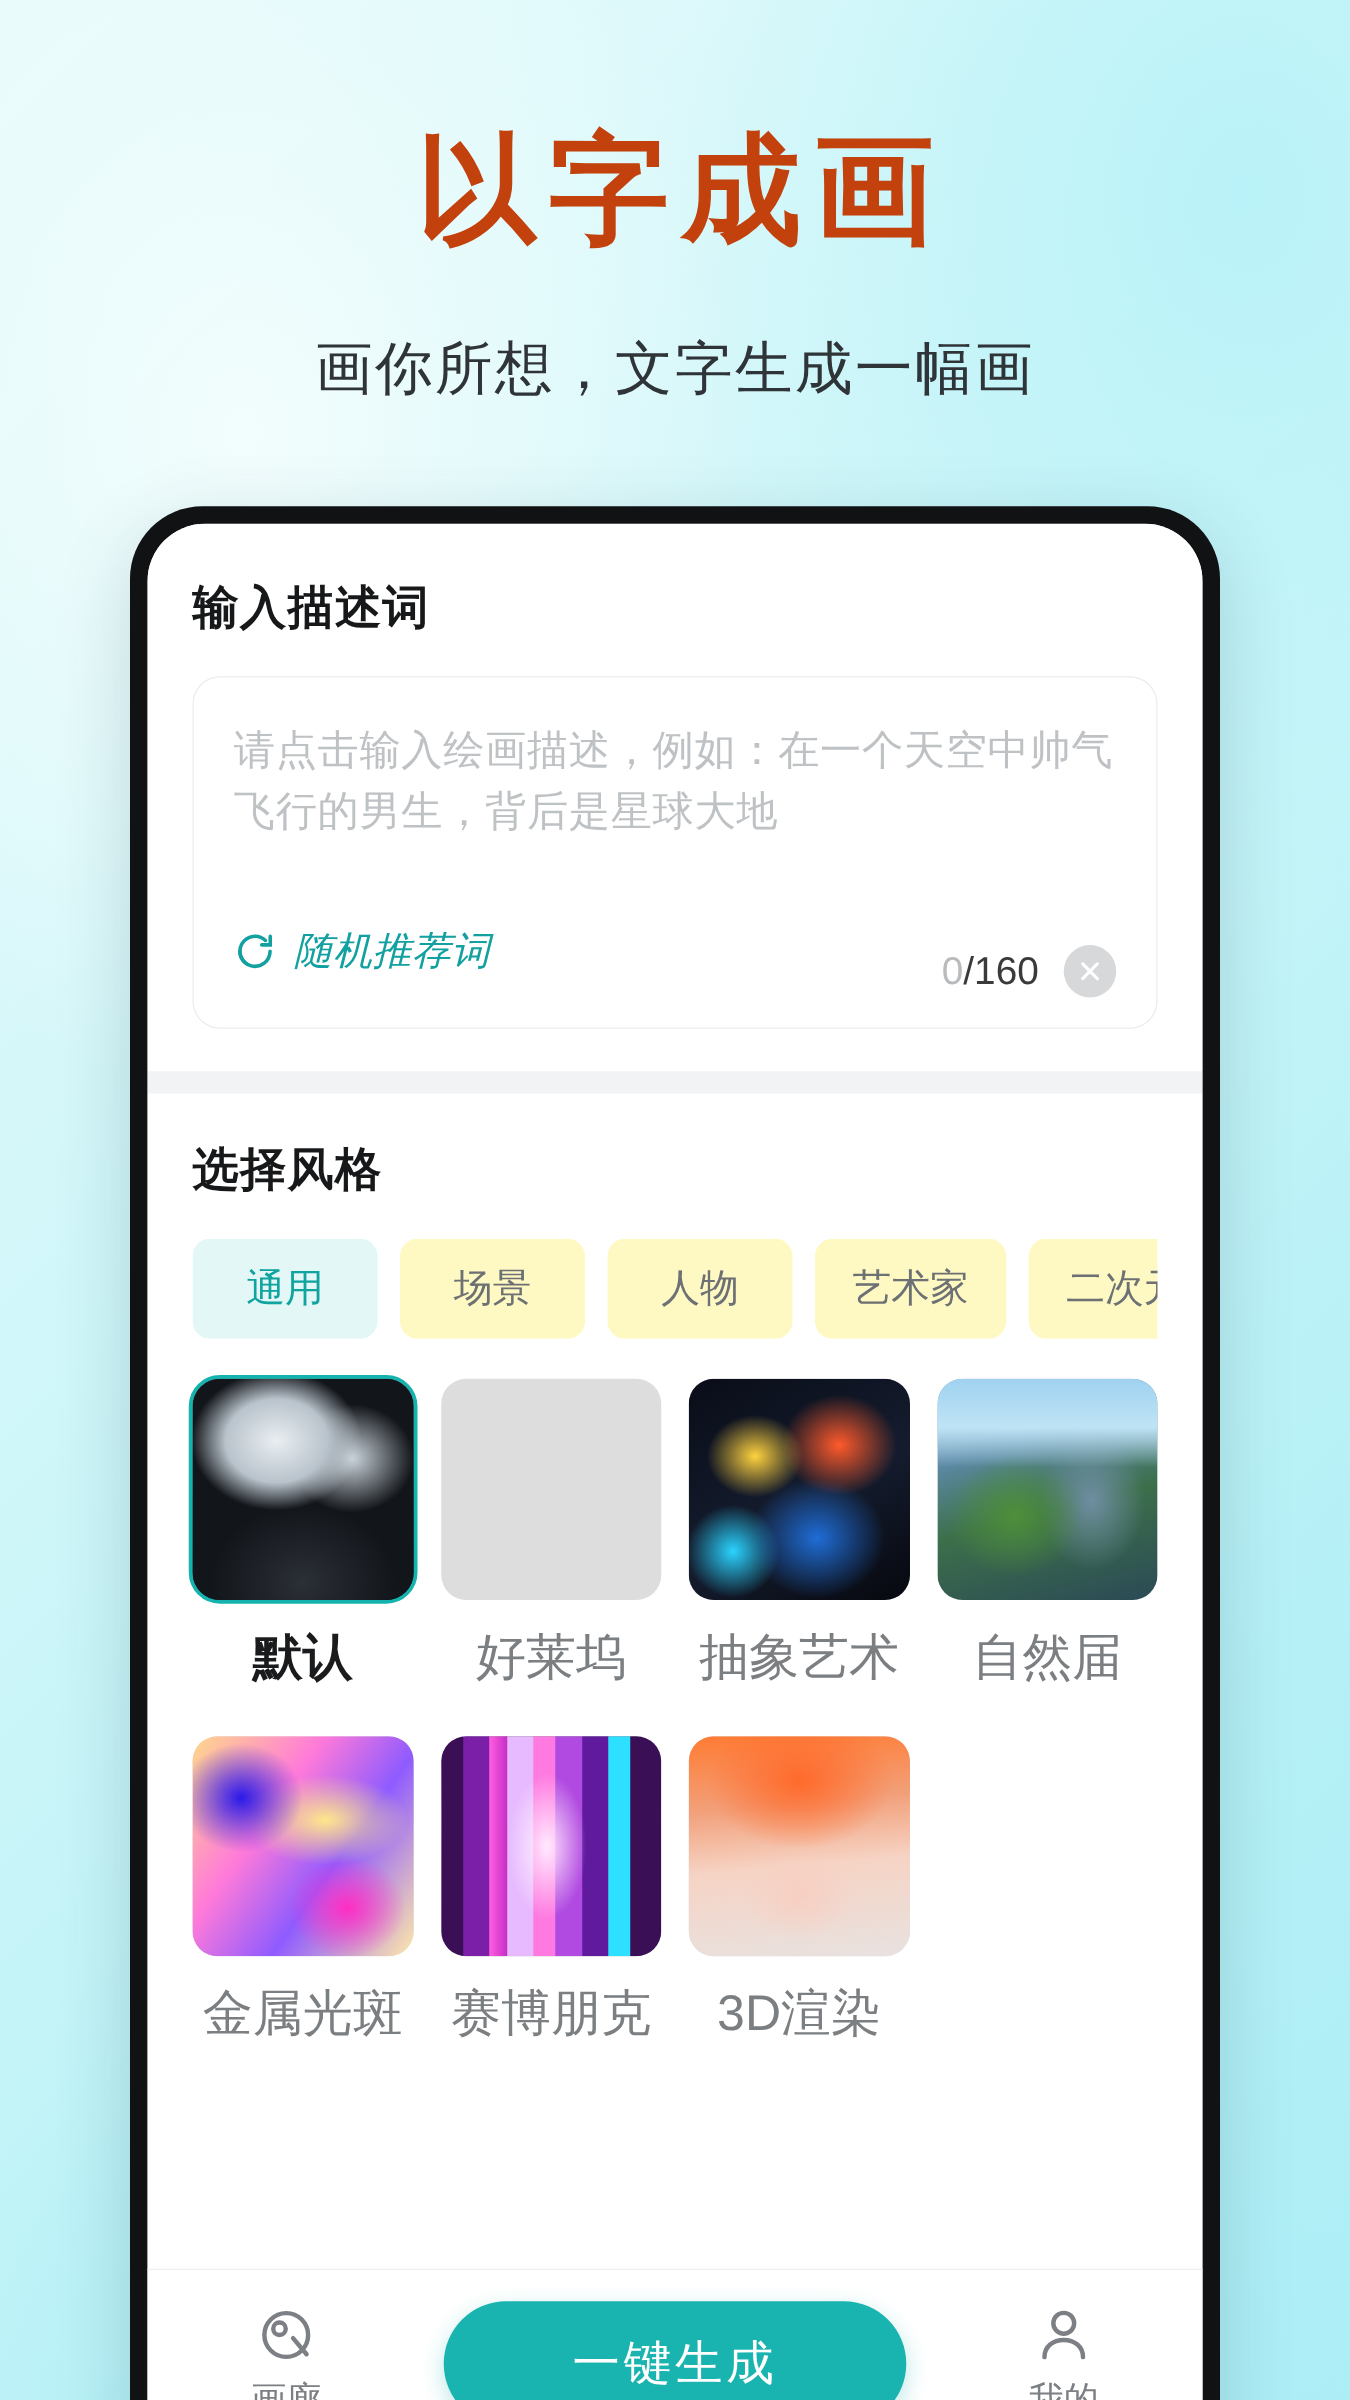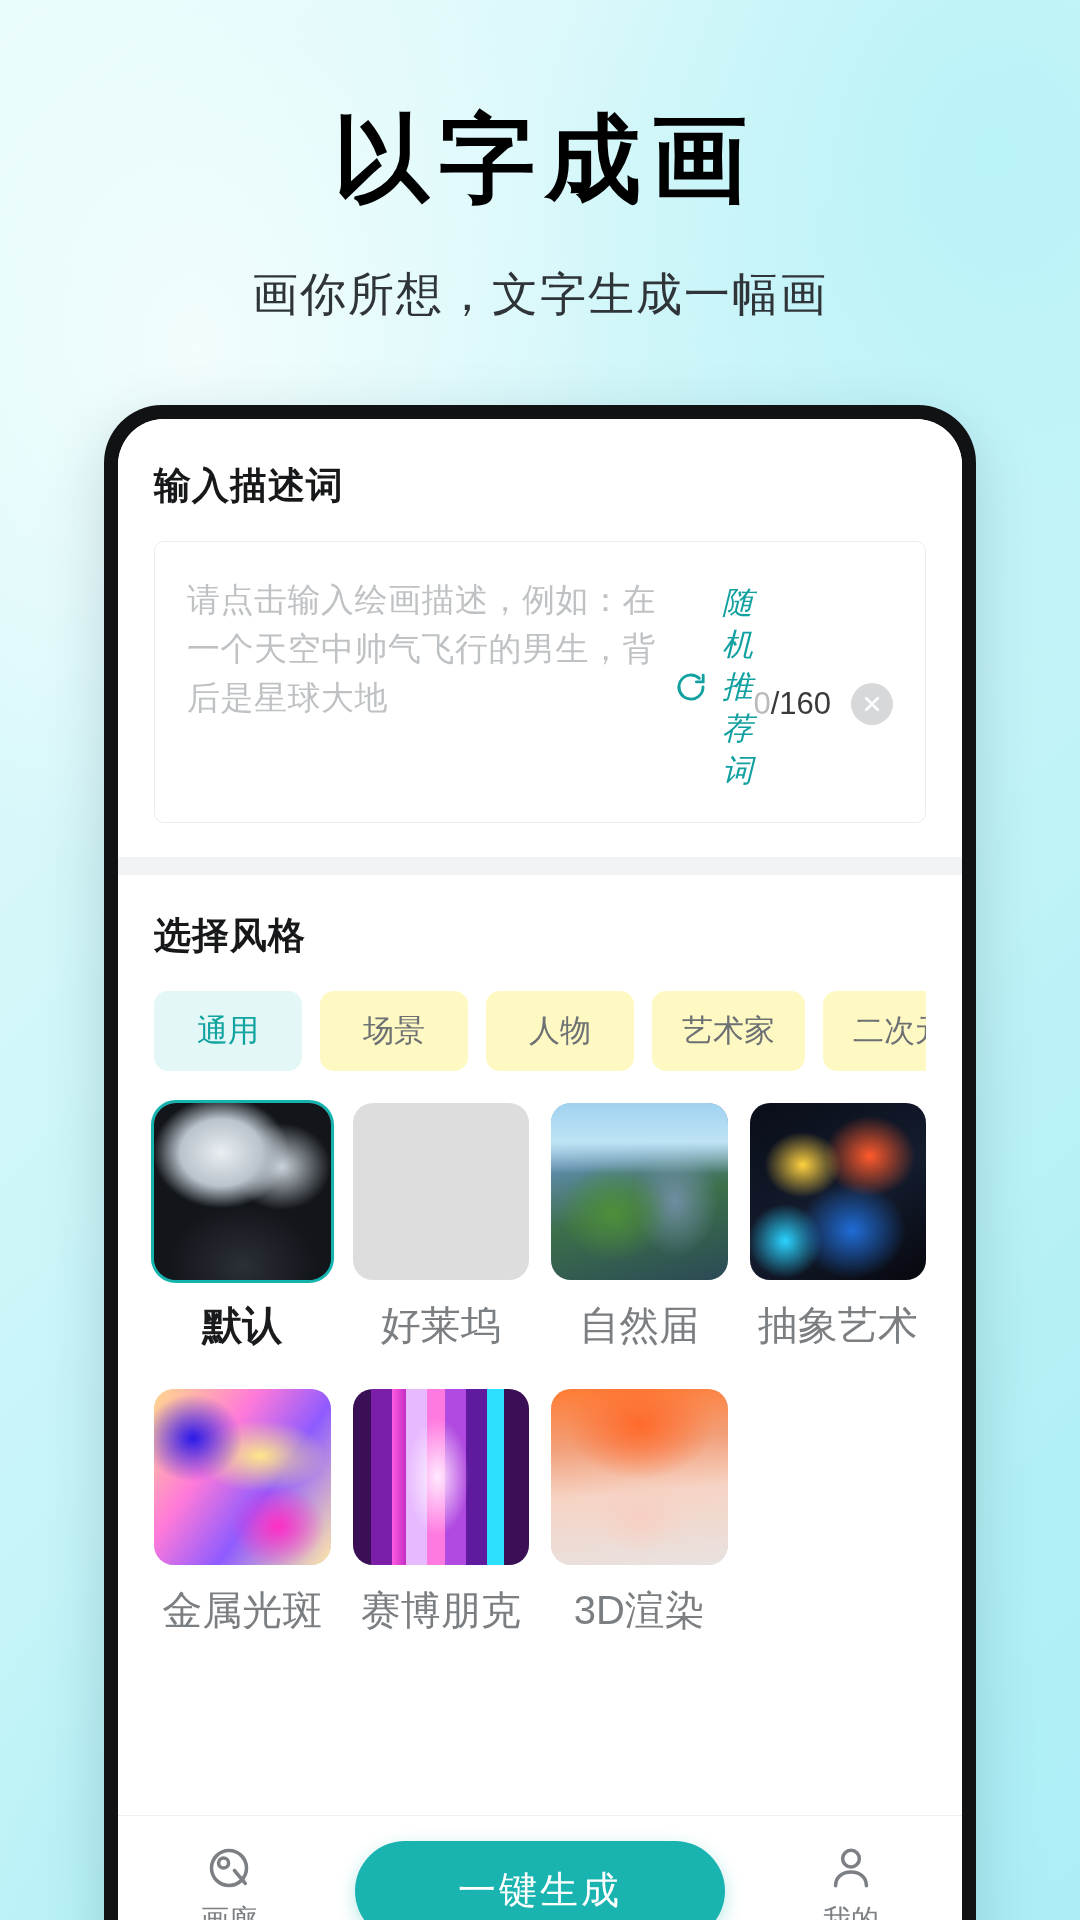--- a/index.html
+++ b/index.html
@@ -18,25 +18,25 @@
                 radial-gradient(ellipse 70% 50% at 92% 8%, #b9f2f8 0%, rgba(185,242,248,0) 60%),
                 radial-gradient(ellipse 80% 40% at 50% 100%, #a9ecf5 0%, rgba(169,236,245,0) 70%);
     pointer-events: none;
   }
 
   
   .hero { position: relative; padding-top: 108px; text-align: center; }
   .hero-title {
     font-size: 96px;
     font-weight: 900;
-    color: #000000;
+    color: #c2410c;
     letter-spacing: 10px;
     line-height: 1.08;
     text-indent: 10px;
-    font-family: Liberation Serif, serif;
+    font-family: Liberation Mono, monospace;
   }
   .hero-sub {
     margin-top: 52px;
     font-size: 46px;
     color: #2f3438;
     letter-spacing: 2px;
     font-weight: 400;
   }
 
   
@@ -68,25 +68,26 @@
   }
   .section-title {
     font-size: 37px;
     font-weight: 700;
     color: #17181a;
     letter-spacing: 1px;
   }
   .prompt-box {
     margin-top: 30px;
     border: 1.5px solid #ececec;
-    border-radius: 10px;
+    border-radius: 22px;
     background: #fff;
     padding: 34px 32px 24px 32px;
     height: 282px;
     display: flex;
+    flex-direction: column;
     justify-content: space-between;
   }
   .prompt-placeholder {
     font-size: 33px;
     line-height: 1.48;
     color: #bfc2c4;
     letter-spacing: 0.5px;
   }
   .prompt-footer {
     display: flex;
@@ -341,29 +342,29 @@
           <div class="style-label selected">默认</div>
         </div>
         <div class="style-cell">
           <div class="thumb-wrap">
               <div class="thumb art-holly"></div>
             </div>
           <div class="style-label">好莱坞</div>
         </div>
         <div class="style-cell">
           <div class="thumb-wrap">
+              <div class="thumb art-abstract"></div>
+            </div>
+          <div class="style-label">抽象艺术</div>
+        </div>
+        <div class="style-cell">
+          <div class="thumb-wrap">
               <div class="thumb art-nature"></div>
             </div>
           <div class="style-label">自然届</div>
-        </div>
-        <div class="style-cell">
-          <div class="thumb-wrap">
-              <div class="thumb art-abstract"></div>
-            </div>
-          <div class="style-label">抽象艺术</div>
         </div>
         <div class="style-cell">
           <div class="thumb-wrap">
               <div class="thumb art-metal"></div>
             </div>
           <div class="style-label">金属光斑</div>
         </div>
         <div class="style-cell">
           <div class="thumb-wrap">
               <div class="thumb art-cyber"></div>

